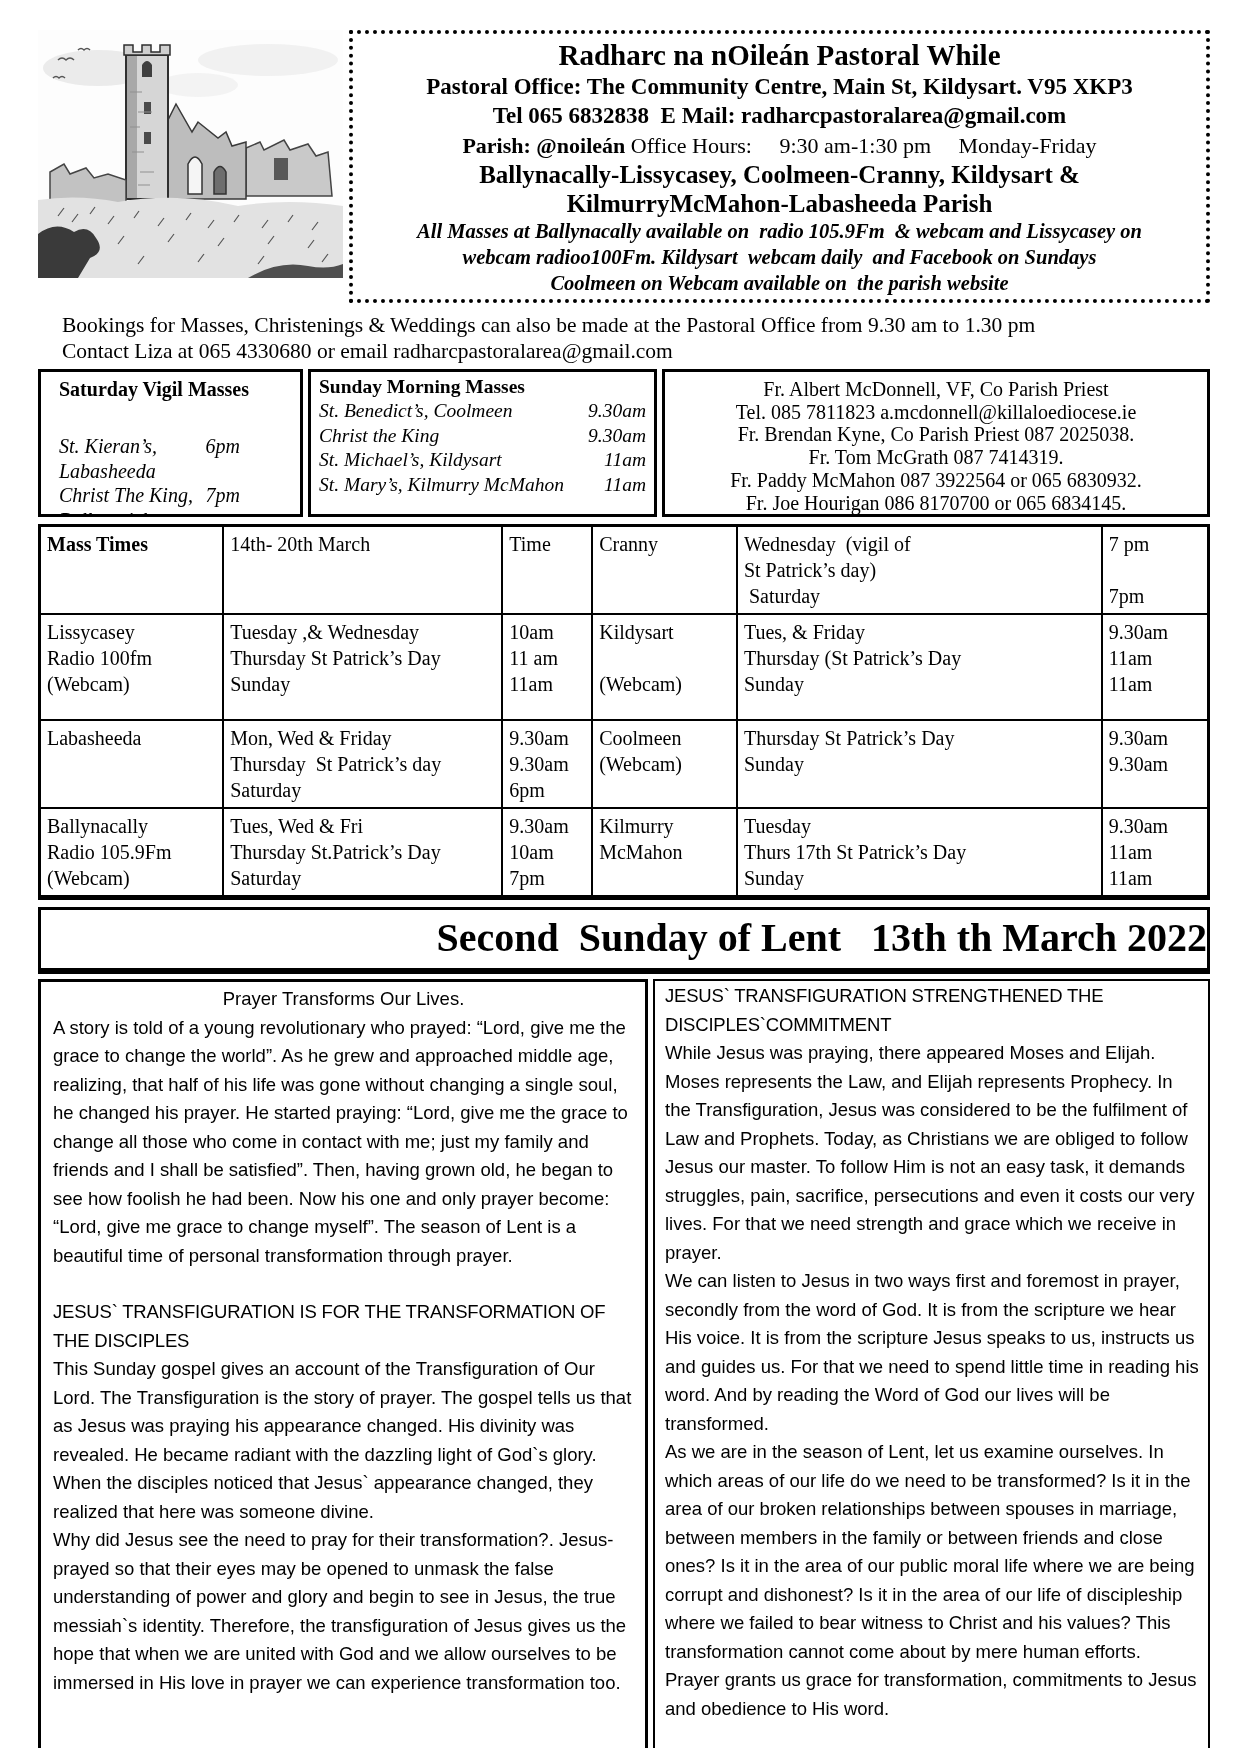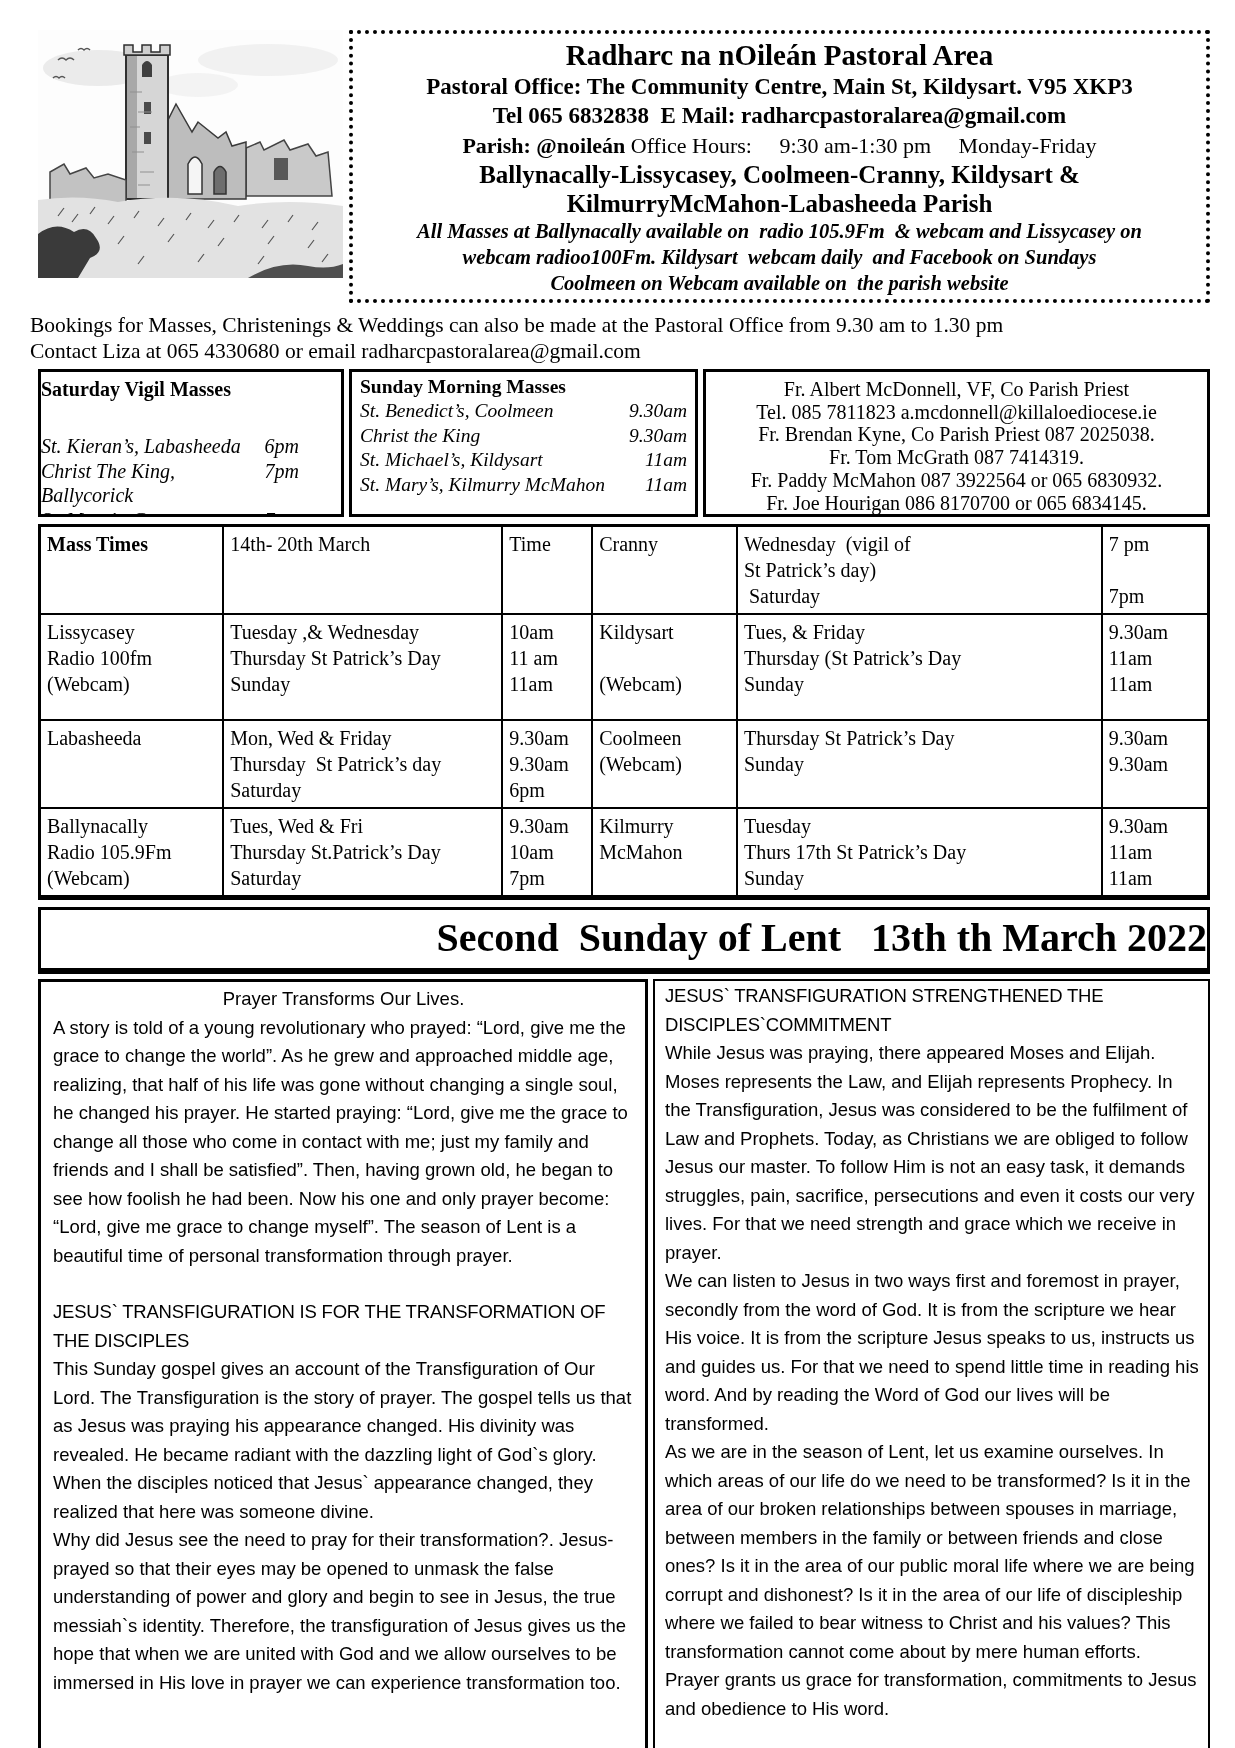--- a/index.html
+++ b/index.html
@@ -16,25 +16,25 @@
   }
   .header-box > div { white-space:pre-wrap; }
   .hb-title  { font-size:29px; font-weight:bold; line-height:36px; }
   .hb-line1  { font-size:23px; font-weight:bold; line-height:28px; }
   .hb-line2  { font-size:23px; font-weight:bold; line-height:30px; }
   .hb-line3  { font-size:22px; line-height:29px; }
   .hb-line3 .b { font-weight:bold; }
   .hb-parish { font-size:25px; font-weight:bold; line-height:29px; }
   .hb-italic { font-size:20.5px; font-weight:bold; font-style:italic; line-height:26px; }
   
-  .bookings { margin:9px 25px 2px 30px; font-size:21.5px; line-height:26px; }
+  .bookings { margin:9px 25px 2px 62px; font-size:21.5px; line-height:26px; }
   
   .boxes-row { display:flex; margin:5px 25px 0 38px; gap:5px; }
   .box { border:3px solid #000; box-sizing:border-box; height:148px; overflow:hidden; }
-  .vigil-box { width:306px; padding:5px 0; font-size:20px; }
+  .vigil-box { width:265px; padding:5px 18px; font-size:20px; }
   .vigil-title { font-weight:bold; line-height:25px; }
   .vigil-rows { margin-top:32px; }
   .sunday-box { width:349px; padding:3px 8px; font-size:19.5px; }
   .sunday-title { font-weight:bold; line-height:24px; }
   .mass-line { display:flex; justify-content:space-between; line-height:24.5px;font-style:italic; }
   .vigil-box .mass-line .t { padding-right:42px; }
   .priests-box { flex:1; text-align:center; font-size:20px; line-height:22.7px; padding:6px 4px; }
   
   .mass-table {
     width:1172px; margin:7px 0 0 38px; border-collapse:collapse;
@@ -93,21 +93,21 @@
       <path d="M12 172 l0 -30 l14 -8 l6 10 l16 -6 l8 10 l14 -4 l18 6 l0 26 z" fill="#c2c2c2" stroke="#444" stroke-width="1.5"></path>
       <path d="M0 248 l0 -78 q40 -6 80 2 q60 -10 120 4 q50 -8 105 0 l0 72 z" fill="#e2e2e2"></path>
       <g stroke="#555" stroke-width="1.2">
         <path d="M20 186 l6 -8 M34 192 l6 -8 M52 184 l5 -7 M70 194 l6 -8 M96 188 l5 -7 M120 196 l6 -8 M148 190 l5 -7 M170 198 l6 -8 M196 192 l5 -7 M224 198 l6 -8 M250 192 l5 -7 M274 200 l6 -8 M40 210 l6 -8 M80 214 l6 -8 M130 212 l6 -8 M180 216 l6 -8 M230 214 l6 -8 M270 218 l6 -8 M24 230 l6 -8 M100 234 l6 -8 M160 232 l6 -8 M220 234 l6 -8 M284 232 l6 -8"></path>
       </g>
       <path d="M0 248 l0 -44 q18 -14 36 -2 q14 -8 22 6 q10 14 -6 20 l-12 20 z" fill="#3a3a3a"></path>
       <path d="M210 248 q30 -18 60 -12 q20 4 35 -2 l0 14 z" fill="#4f4f4f"></path>
     </svg>
 
     <div class="header-box">
-      <div class="hb-title">Radharc na nOileán Pastoral Area</div>
+      <div class="hb-title">Radharc na nOileán Pastoral While</div>
       <div class="hb-line1">Pastoral Office: The Community Centre, Main St, Kildysart. V95 XKP3</div>
       <div class="hb-line2">Tel 065 6832838  E Mail: radharcpastoralarea@gmail.com</div>
       <div class="hb-line3"><span class="b">Parish: @noileán</span><span> Office Hours:     9:30 am-1:30 pm     Monday-Friday</span></div>
       <div class="hb-parish">Ballynacally-Lissycasey, Coolmeen-Cranny, Kildysart &amp;</div>
       <div class="hb-parish">KilmurryMcMahon-Labasheeda Parish</div>
       <div class="hb-italic">All Masses at Ballynacally available on  radio 105.9Fm  &amp; webcam and Lissycasey on</div>
       <div class="hb-italic">webcam radioo100Fm. Kildysart  webcam daily  and Facebook on Sundays</div>
       <div class="hb-italic">Coolmeen on Webcam available on  the parish website</div>
     </div>
   </div>

